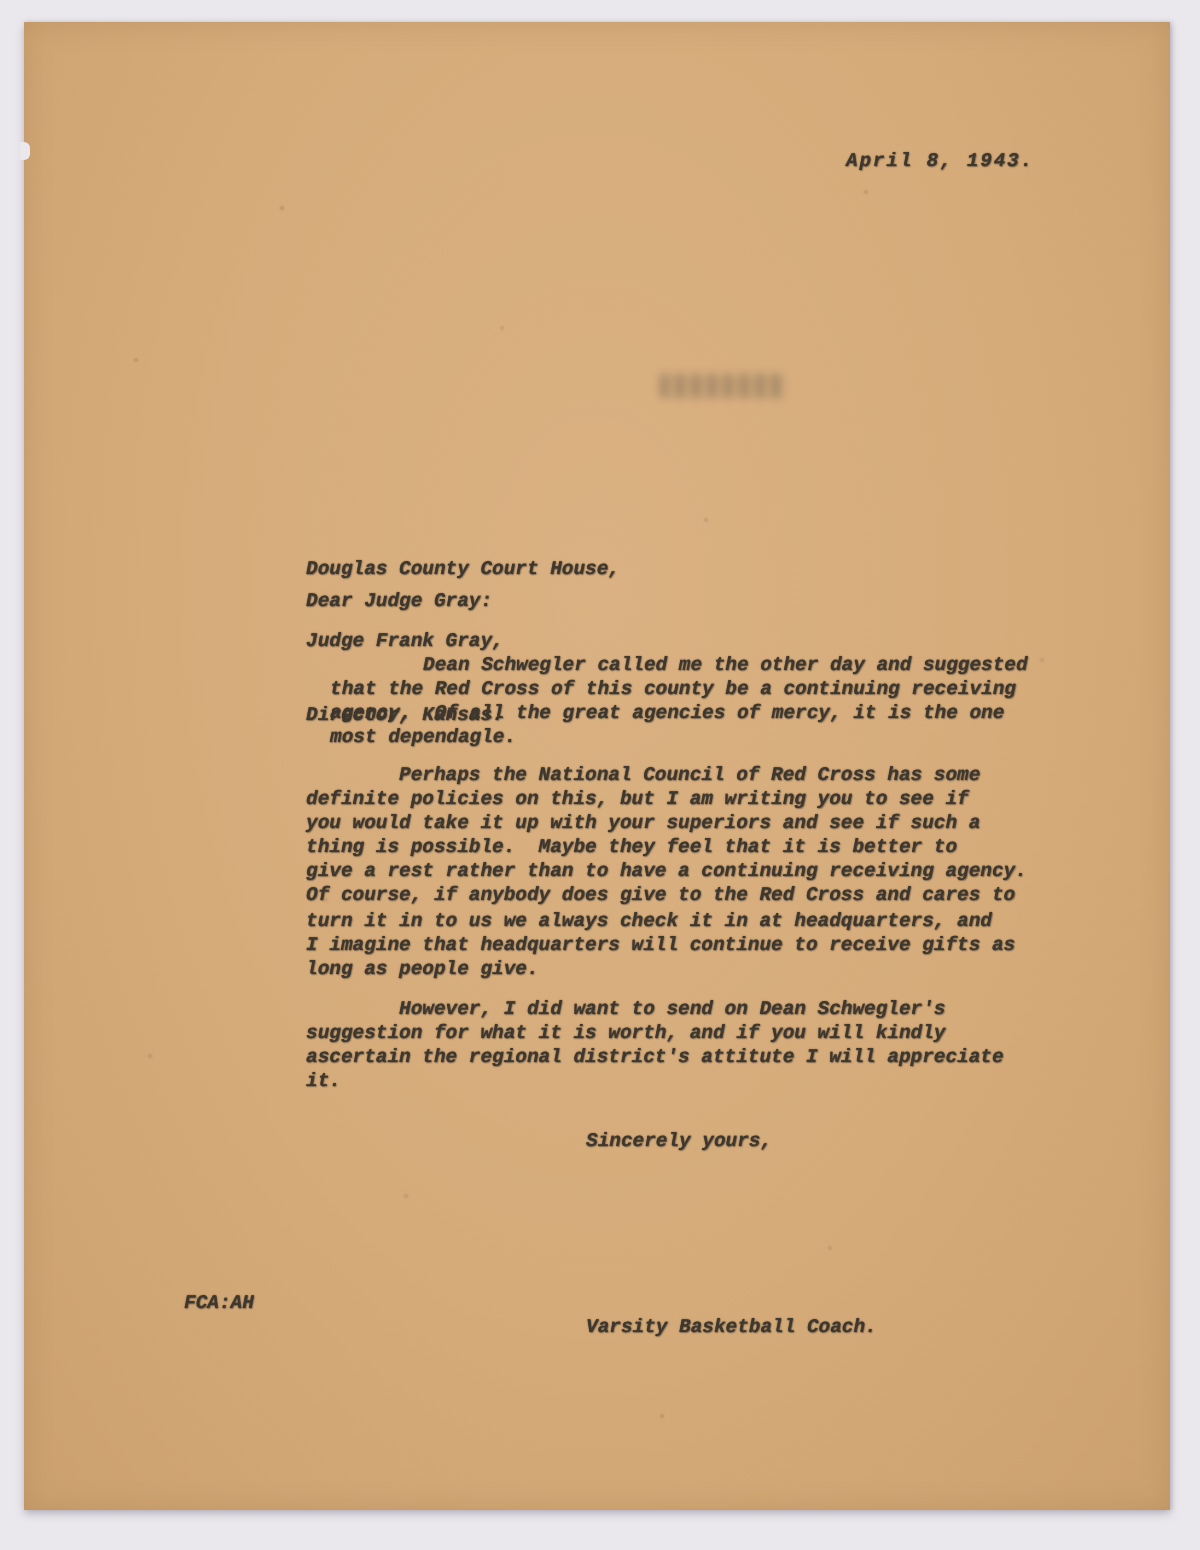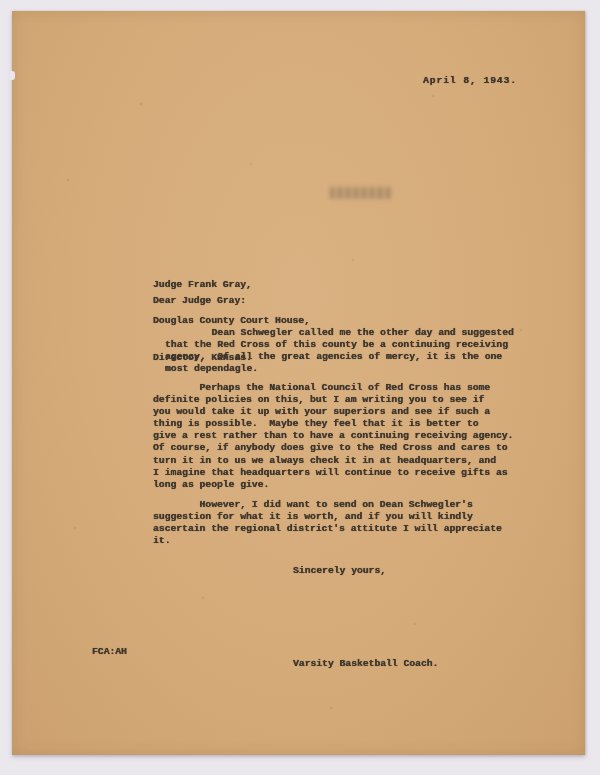--- a/index.html
+++ b/index.html
@@ -28,20 +28,21 @@
     position: absolute;
     color: #3e372e;
     font-size: 9.7px;
     line-height: 12.1px;
     font-weight: 700;
     letter-spacing: 0;
     white-space: pre;
     text-shadow:
       0 0 0.7px rgba(62, 54, 44, 0.85),
       0.4px 0.4px 0.6px rgba(62, 54, 44, 0.45);
+    font-style: italic;
   }
   .date-line   { left: 411px; top: 64px; letter-spacing: 0.9px; }
   .recipient   { left: 141px; top: 244px; }
   .salutation  { left: 141px; top: 284px; }
   .para-1      { left: 153px; top: 316px; }
   .para-2      { left: 141px; top: 371px; }
   .para-3      { left: 141px; top: 488px; }
   .closing     { left: 281px; top: 554px; }
   .sig-title   { left: 281px; top: 620px; line-height: 13.2px; }
   .initials    { left: 80px;  top: 635px; }
@@ -96,22 +97,22 @@
 <div class="screen">
   <div class="paper">
 
     <div class="paper-notch"></div>
     <div class="paper-specks"></div>
     <div class="smudge-stamp"></div>
 
     <div class="ink date-line">April 8, 1943.</div>
 
     <div class="ink recipient">
+      <div>Douglas County Court House,</div>
       <div>Judge Frank Gray,</div>
-      <div>Douglas County Court House,</div>
       <div>Director, Kansas.</div>
     </div>
 
     <div class="ink salutation">Dear Judge Gray:</div>
 
     <div class="ink para-1">        Dean Schwegler called me the other day and suggested
 that the Red Cross of this county be a continuing receiving
 agency.  Of all the great agencies of mercy, it is the one
 most dependagle.</div>
 

